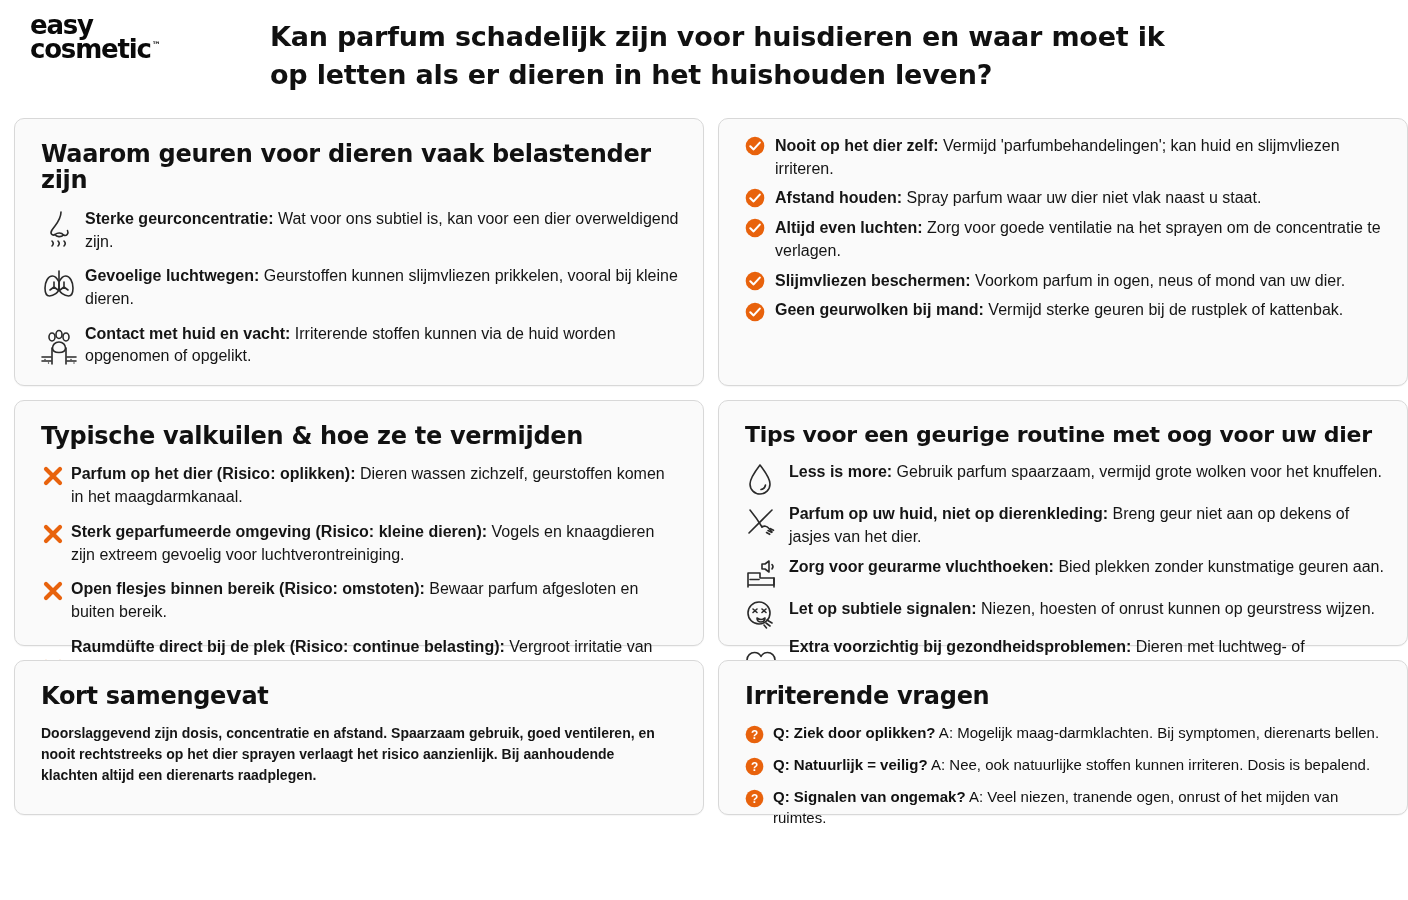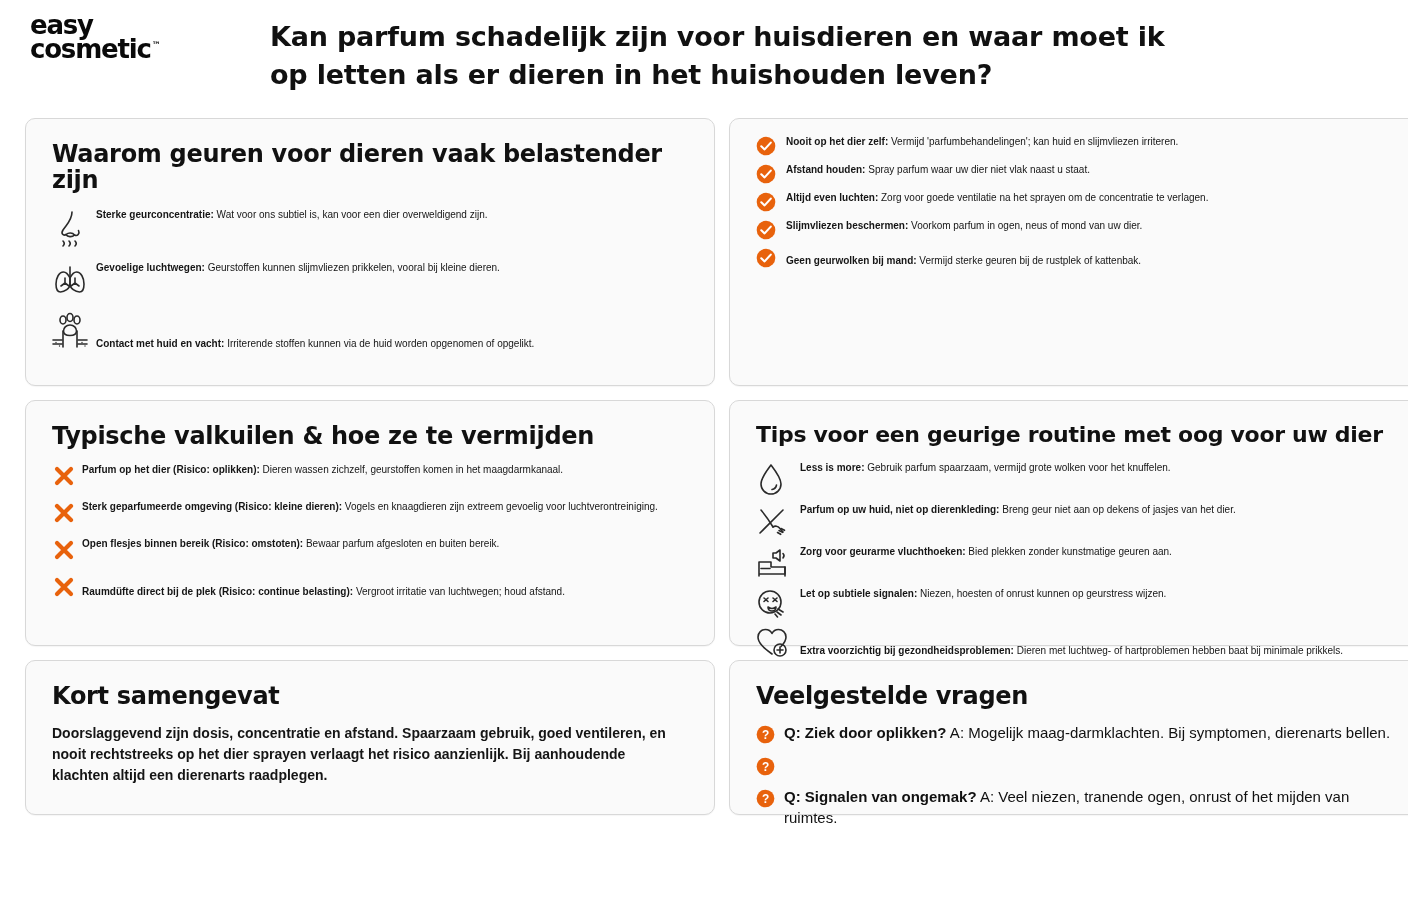--- a/index.html
+++ b/index.html
@@ -61,21 +61,21 @@
     max-width: 930px;
   }
 
   
   .grid {
     display: grid;
     grid-template-columns: 690px 690px;
     grid-template-rows: auto auto auto;
     column-gap: 14px;
     row-gap: 14px;
-    padding: 0 25px;
+    padding: 0 14px;
     box-sizing: border-box;
   }
   .card {
     background: #fafafa;
     border: 1px solid #d8d8d8;
     border-radius: 10px;
     box-sizing: border-box;
     padding: 16px 22px 16px 26px;
     box-shadow: 0 1px 1px rgba(0,0,0,0.04);
   }
@@ -110,21 +110,21 @@
     display: flex;
     justify-content: flex-start;
     align-items: flex-start;
     padding-top: 1px;
   }
   .bullet-ico.narrow { width: 30px; }
   .bullet-ico svg { display: block; }
 
   .item-text {
     flex: 1 1 auto;
-    font-size: 10px;
+    font-size: 16px;
     line-height: 1.42;
     color: #151515;
   }
   .item-text b { font-weight: bold; }
 
   
   .line-ico { stroke: #2a2a2a; stroke-width: 1.6; fill: none;
               stroke-linecap: round; stroke-linejoin: round; }
 
   
@@ -378,40 +378,41 @@
 
     </div>
   </div>
 
   <div class="card card-r3">
     <div class="card-title">Kort samengevat</div>
     <div class="summary-text">Doorslaggevend zijn dosis, concentratie en afstand. Spaarzaam gebruik, goed ventileren, en nooit rechtstreeks op het dier sprayen verlaagt het risico aanzienlijk. Bij aanhoudende klachten altijd een dierenarts raadplegen.</div>
   </div>
 
   <div class="card card-r3">
-    <div class="card-title">Veelgestelde vragen</div>
+    <div class="card-title">Irriterende vragen</div>
     <div class="items">
 
       <div class="faq-item">
         <div class="faq-ico">
           <svg width="19" height="19" viewBox="0 0 20 20">
               <circle cx="10" cy="10" r="9.3" fill="#E8620C"></circle>
               <text x="10" y="14.6" text-anchor="middle" font-family="Liberation Sans, sans-serif" font-size="12.5" font-weight="bold" fill="#ffffff">?</text>
             </svg>
         </div>
         <div class="faq-text"><b>Q: Ziek door oplikken?</b><span> A: Mogelijk maag-darmklachten. Bij symptomen, dierenarts bellen.</span></div>
       </div>
 
       <div class="faq-item">
         <div class="faq-ico">
           <svg width="19" height="19" viewBox="0 0 20 20">
               <circle cx="10" cy="10" r="9.3" fill="#E8620C"></circle>
               <text x="10" y="14.6" text-anchor="middle" font-family="Liberation Sans, sans-serif" font-size="12.5" font-weight="bold" fill="#ffffff">?</text>
             </svg>
         </div>
+        <div class="faq-text"><b>Q: Natuurlijk = veilig?</b><span> A: Nee, ook natuurlijke stoffen kunnen irriteren. Dosis is bepalend.</span></div>
       </div>
 
       <div class="faq-item">
         <div class="faq-ico">
           <svg width="19" height="19" viewBox="0 0 20 20">
               <circle cx="10" cy="10" r="9.3" fill="#E8620C"></circle>
               <text x="10" y="14.6" text-anchor="middle" font-family="Liberation Sans, sans-serif" font-size="12.5" font-weight="bold" fill="#ffffff">?</text>
             </svg>
         </div>
         <div class="faq-text"><b>Q: Signalen van ongemak?</b><span> A: Veel niezen, tranende ogen, onrust of het mijden van ruimtes.</span></div>

